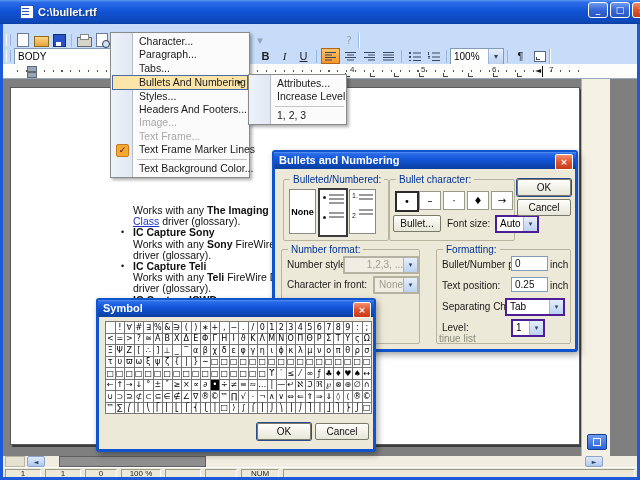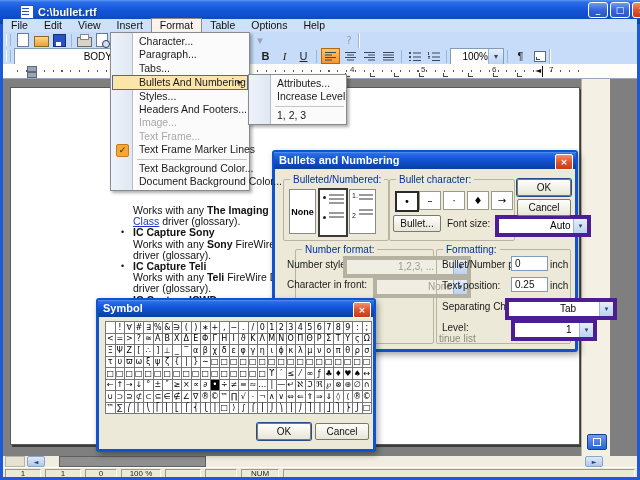--- a/index.html
+++ b/index.html
@@ -24,21 +24,21 @@
   .border-r{right:0;top:19px;bottom:0;width:3px;}
   .border-b{left:0;right:0;bottom:0;height:3px;}
   
   .menubar{position:absolute;left:3px;right:3px;top:19px;height:13px;background:#cfe1f8;
     display:flex;align-items:center;font-size:10.5px;z-index:6;}
   .mb-item{padding:0 8px;height:13px;line-height:13px;color:#111;}
   .mb-item.open{background:#f7f4ee;border:1px solid #8a8a8a;border-bottom:none;height:14px;line-height:13px;}
   
   .tb{position:absolute;left:3px;right:3px;display:flex;align-items:center;background:#c6dcf8;border-bottom:1px solid #b2cbeb;}
   .tb1{top:32px;height:16px;}
-  .tb2{top:48px;height:16px;text-align:right;}
+  .tb2{top:48px;height:16px;}
   .grip{width:3px;height:12px;margin:0 3px;border-left:1px solid #fff;border-right:1px solid #9ab4da;}
   .tsep{width:1px;height:13px;background:#9ab6dd;margin:0 3px;}
   .ticon{width:16px;height:15px;margin:0 1px;display:flex;align-items:center;justify-content:center;position:relative;}
   .ic-new{width:10px;height:12px;background:#fff;border:1px solid #6a7a94;}
   .ic-open{width:13px;height:9px;background:linear-gradient(180deg,#ffd584,#e8a33d);border:1px solid #8a6a1f;margin-top:3px;}
   .ic-save{width:11px;height:11px;background:#2a52c8;border:1px solid #16306e;position:relative;}
   .ic-save:after{content:"";position:absolute;left:2px;bottom:0;width:5px;height:4px;background:#fff;}
   .ic-print{width:13px;height:8px;background:#d8d4c8;border:1px solid #6a6a6a;margin-top:4px;position:relative;}
   .ic-print:before{content:"";position:absolute;left:2px;top:-4px;width:7px;height:4px;background:#fff;border:1px solid #888;}
   .ic-prev{width:10px;height:12px;background:#fff;border:1px solid #6a7a94;position:relative;}
@@ -113,25 +113,25 @@
   #bn-dialog{left:272px;top:150px;width:300px;height:196px;z-index:30;}
   #symbol-dialog{left:96px;top:298px;width:274px;height:148px;z-index:40;}
   .grp{position:absolute;border:1px solid #b8b4a0;border-radius:2px;}
   .grp-lbl{position:absolute;top:-6px;left:6px;background:#ece9d8;padding:0 3px;font-size:10px;color:#003399;white-space:nowrap;}
   .xp-btn{position:absolute;height:15px;background:linear-gradient(180deg,#fefefb,#e8e6d8);
     border:1px solid #7a7a6a;border-radius:2px;font-size:10px;color:#111;
     display:flex;align-items:center;justify-content:center;}
   .xp-btn.default{box-shadow:0 0 0 1px #2a4a8c;}
   .textbox{position:absolute;height:13px;background:#fff;border:1px solid #7f9db9;font-size:10px;
     padding-left:3px;line-height:13px;color:#111;}
-  .dcombo{position:absolute;height:14px;background:#fff;border:4px solid #4c1d95;display:flex;font-size:10px;padding-left:48px;}
+  .dcombo{position:absolute;height:14px;background:#fff;border:2px solid #4c1d95;display:flex;font-size:10px;}
   .dcombo .cval{flex:1;padding-left:3px;line-height:13px;white-space:nowrap;overflow:hidden;}
   .dcombo .carr{width:13px;background:linear-gradient(180deg,#e6eefb,#bcd2f0);border-left:1px solid #9ab4da;
     display:flex;align-items:center;justify-content:center;font-size:7px;color:#34425e;font-family:"DejaVu Sans",sans-serif;}
-  .dcombo.disabled{background:#f0eee2;border-color:#b5b2a1;}
+  .dcombo.disabled{background:#f0eee2;border-color:#b5b2a1;text-align:right;}
   .dcombo.disabled .cval{color:#9e9c8e;}
   .dlg-label{position:absolute;font-size:10px;color:#1a1a1a;white-space:nowrap;}
   .tile{position:absolute;background:#fff;border:1px solid #8a8a8a;}
   .tile.sel{border:2px solid #3a3a3a;}
   .tbar{height:2px;background:#9a9a9a;margin:2px 2px 0 9px;}
   .tdot{position:absolute;left:3px;width:3px;height:3px;background:#222;border-radius:50%;}
   .tnum{position:absolute;left:2px;font-size:7px;color:#222;}
   .bc-btn{position:absolute;width:20px;height:17px;background:#fff;border:1px solid #9a9a8a;
     display:flex;align-items:center;justify-content:center;font-size:10px;font-family:"DejaVu Sans",sans-serif;}
   .bc-btn.sel{border:2px solid #2a2a2a;}
@@ -154,30 +154,20 @@
     <span class="win-btns">
       <span class="wbtn">_</span>
       <span class="wbtn">□</span>
       <span class="wbtn close">×</span>
     </span>
   </div>
   <div class="border-l"></div>
   <div class="border-r"></div>
   <div class="border-b"></div>
 
-  <div class="menubar" id="menubar-items">
-      <span class="mb-item">File</span>
-      <span class="mb-item">Edit</span>
-      <span class="mb-item">View</span>
-      <span class="mb-item">Insert</span>
-      <span class="mb-item open">Format</span>
-      <span class="mb-item">Table</span>
-      <span class="mb-item">Options</span>
-      <span class="mb-item">Help</span>
-    </div>
 
   <div class="tb tb1">
     <span class="grip"></span>
     <span class="ticon">
         <span class="ic-new"></span>
       </span>
     <span class="ticon">
         <span class="ic-open"></span>
       </span>
     <span class="ticon">
@@ -380,23 +370,20 @@
         <span class="fm-label">Text Frame...</span>
       </div>
       <div class="fm-row">
         <span class="fm-check">✓</span>
         <span class="fm-label">Text Frame Marker Lines</span>
       </div>
       <div class="menu-sep"></div>
       <div class="fm-row">
         <span class="fm-label">Text Background Color...</span>
       </div>
-      <div class="fm-row">
-        <span class="fm-label">Document Background Color...</span>
-      </div>
     </div>
 
   <div class="menu" id="format-submenu">
       <div class="fm-row">
         <span class="fm-label">Attributes...</span>
       </div>
       <div class="fm-row">
         <span class="fm-label">Increase Level</span>
       </div>
       <div class="menu-sep"></div>
@@ -440,21 +427,21 @@
     <div class="xp-btn" style="left:118px;top:62px;width:46px">Bullet...</div>
     <span class="dlg-label" style="left:172px;top:65px">Font size:</span>
     <div class="dcombo" style="left:220px;top:62px;width:40px">
       <span class="cval">Auto</span>
       <span class="carr">▾</span>
     </div>
 
     <div class="xp-btn default" style="left:242px;top:26px;width:52px">OK</div>
     <div class="xp-btn" style="left:242px;top:46px;width:52px">Cancel</div>
 
-    <div class="grp" style="left:20px;top:96px;width:137px;height:93px">
+    <div class="grp" style="left:6px;top:96px;width:137px;height:93px">
       <span class="grp-lbl">Number format:</span>
     </div>
     <span class="dlg-label" style="left:12px;top:106px">Number style:</span>
     <div class="dcombo disabled" style="left:68px;top:103px;width:72px">
       <span class="cval">1,2,3, ...</span>
       <span class="carr">▾</span>
     </div>
     <span class="dlg-label" style="left:12px;top:126px">Character in front:</span>
     <div class="dcombo disabled" style="left:98px;top:123px;width:42px">
       <span class="cval">None</span>

